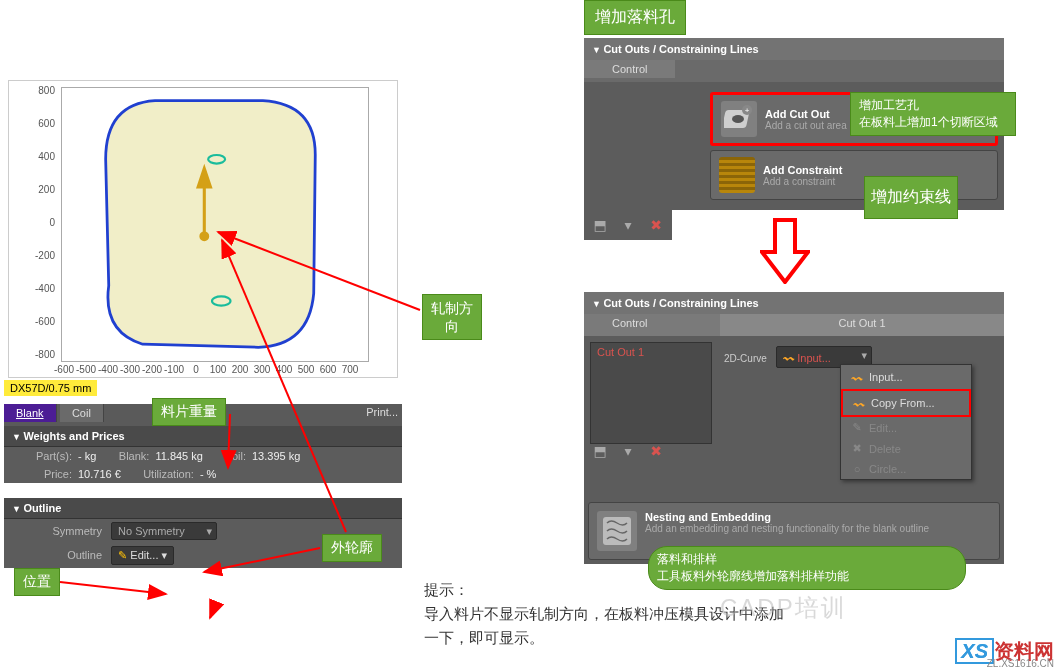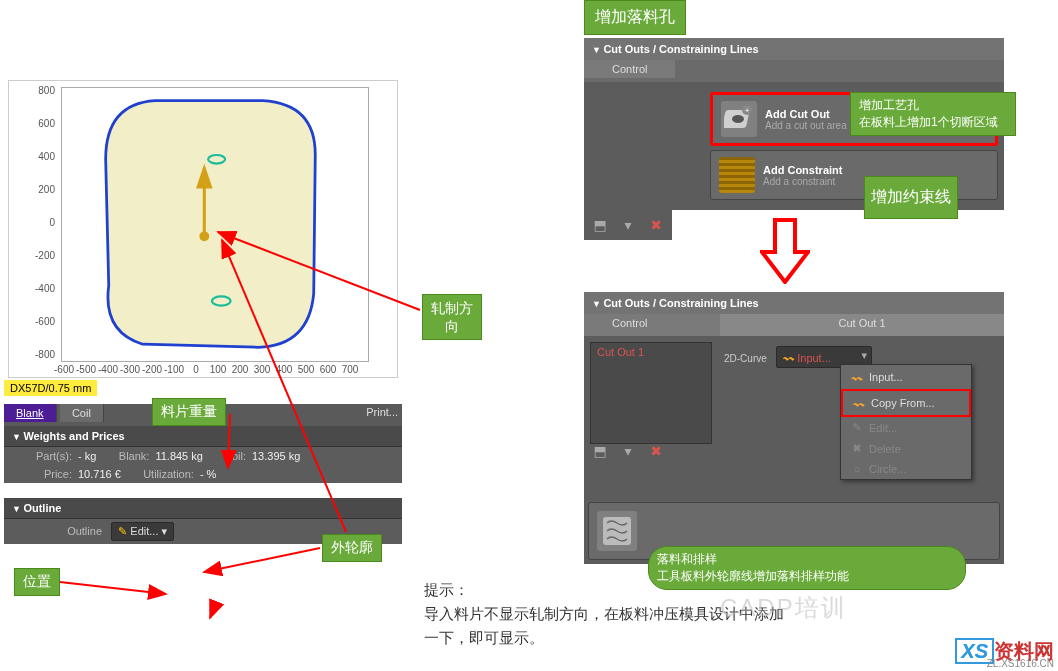--- a/index.html
+++ b/index.html
@@ -134,20 +134,24 @@
   </div>
   <div class="row">
     <span class="lbl">Price:</span><span class="val">10.716 €</span>
     <span class="lbl" style="width:70px">Utilization:</span><span class="val">- %</span>
   </div>
 </div>
 
 <div class="dark-panel outline-panel">
   <div class="sect-hdr">Outline</div>
   <div class="row">
+    <span class="lbl" style="width:90px">Symmetry</span>
+    <span class="combo">No Symmetry</span>
+  </div>
+  <div class="row">
     <span class="lbl" style="width:90px">Outline</span>
     <span class="edit-btn"><span class="pen">✎</span> <span>Edit...</span> ▾</span>
   </div>
 </div>
 
 <div class="right-panel-1">
   <div class="co-hdr">Cut Outs / Constraining Lines</div>
   <div class="co-tabs"><span class="co-tab">Control</span></div>
   <div class="co-body">
     <div style="margin-left:120px">
@@ -229,20 +233,21 @@
     </div>
   </div>
   <div style="height:30px"></div>
   <div class="nesting-box">
     <div class="nest-icon">
       <svg width="32" height="32" viewBox="0 0 32 32">
           <rect x="2" y="2" width="28" height="28" fill="#bbb" rx="3"></rect>
           <path d="M6 8 Q10 4 16 8 T26 8 M6 16 Q10 12 16 16 T26 16 M6 24 Q10 20 16 24 T26 24" stroke="#666" fill="none" stroke-width="1.5"></path>
         </svg>
     </div>
+    <div class="action-txt"><b>Nesting and Embedding</b><span class="action-sub">Add an embedding and nesting functionality for the blank outline</span></div>
   </div>
 </div>
 
 <div class="green-callout multi" style="left:648px; top:546px; width:300px;border-radius:19px;">
   <span>落料和排样</span><br>
   <span>工具板料外轮廓线增加落料排样功能</span>
 </div>
 
 <div class="green-callout" style="left:422px; top:294px; width:42px; text-align:center; line-height:1.3;">轧制方向</div>
 <div class="green-callout" style="left:152px; top:398px;">料片重量</div>

